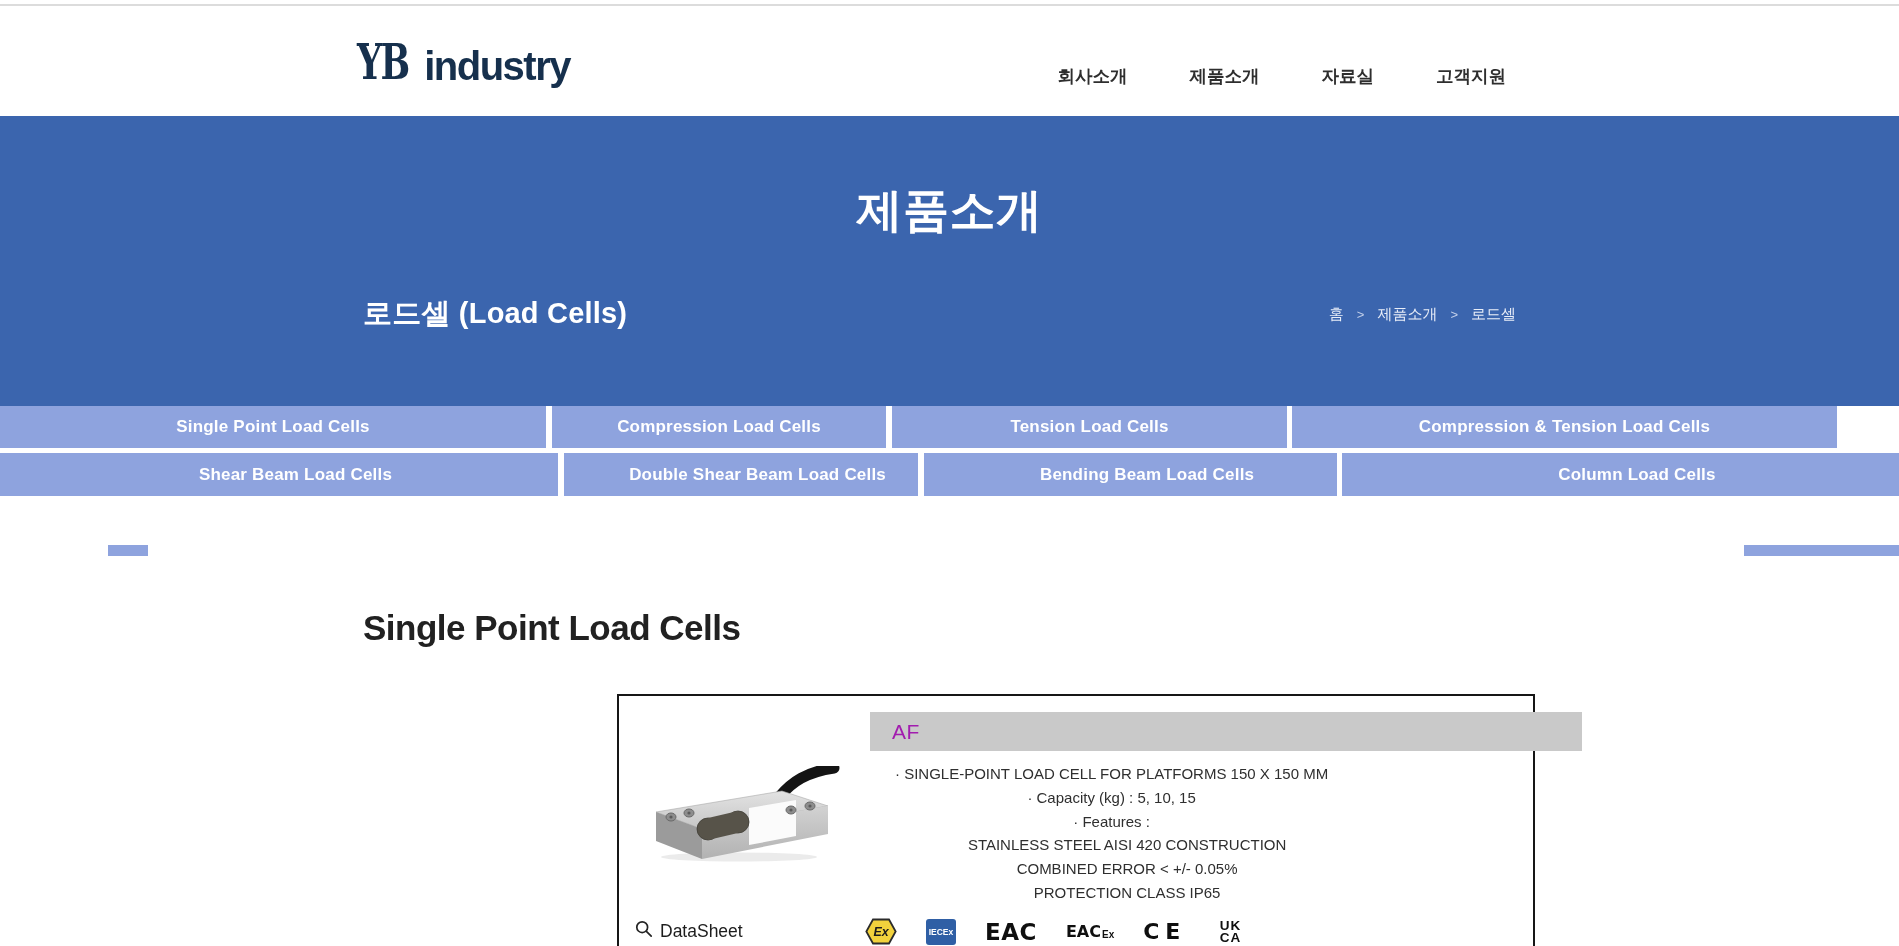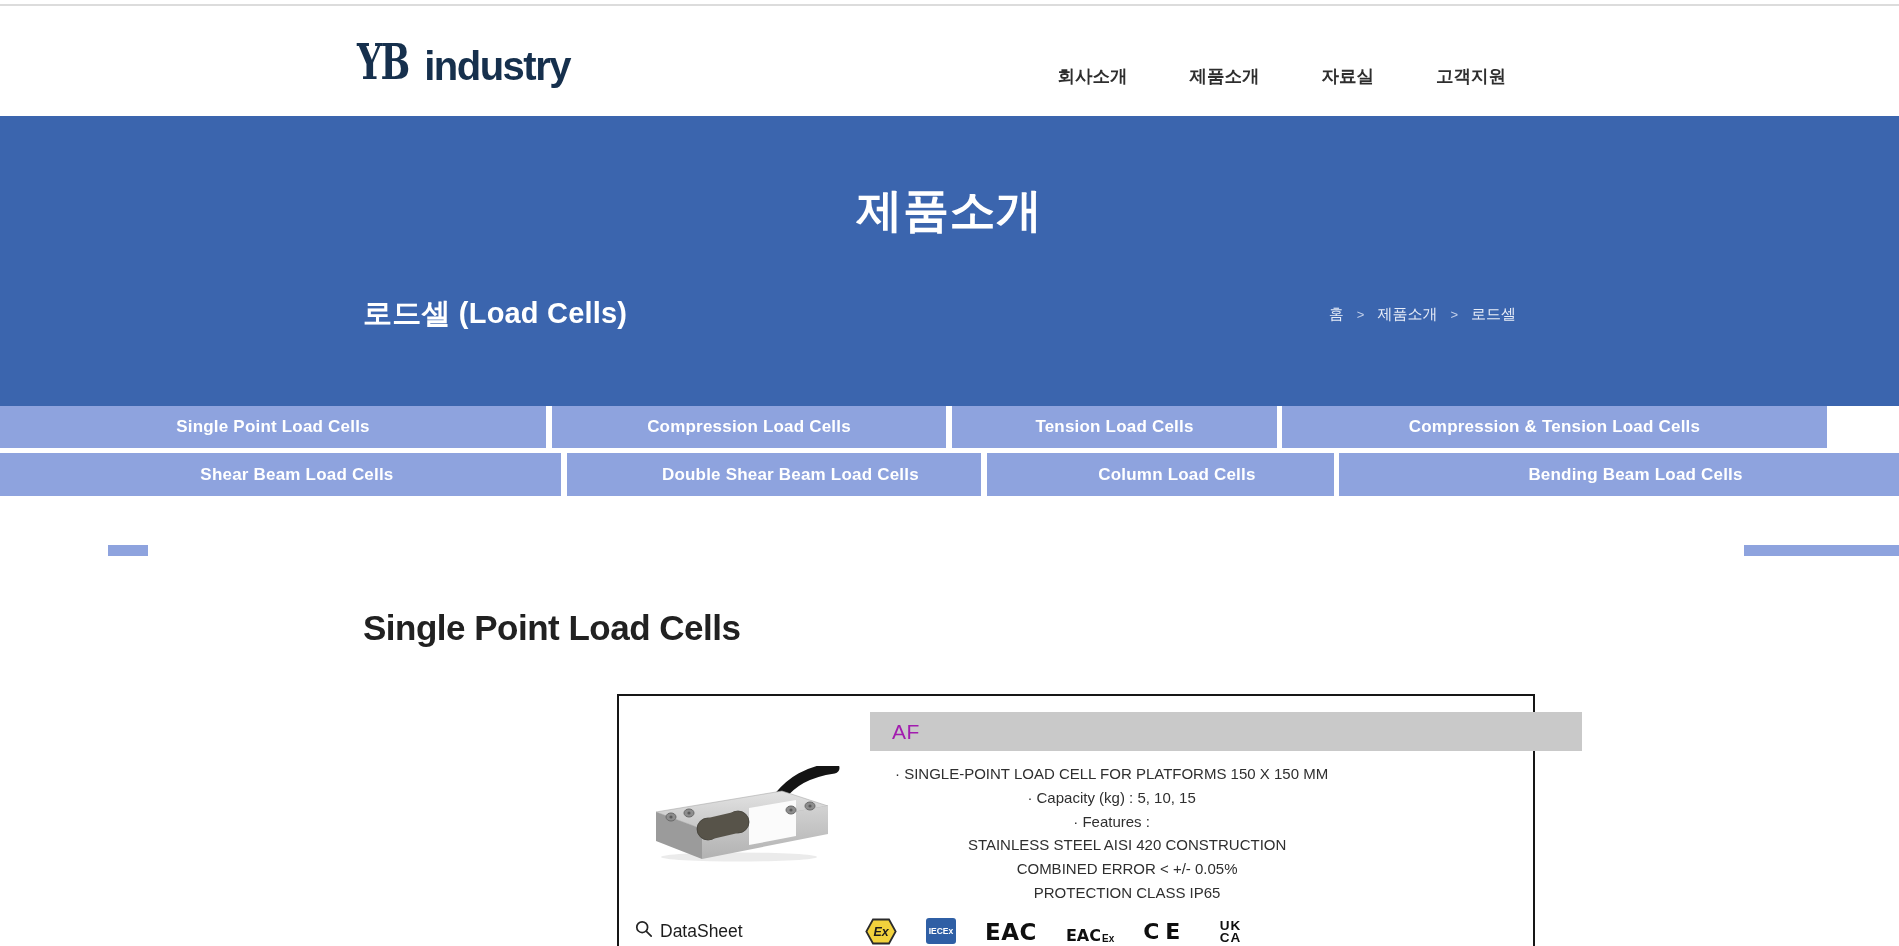--- a/index.html
+++ b/index.html
@@ -33,39 +33,39 @@
   .category-grid{position:absolute;top:406px;left:0;width:1899px;}
   .cat-row{display:flex;}
   .cat-row:nth-child(1){margin-bottom:5px;}
   .cat-row:nth-child(2){margin-bottom:4px;}
   .cat-row:nth-child(1) .cat-cell{height:42px;}
   .cat-row:nth-child(2) .cat-cell{height:43px;padding-left:33px;}
   .cat-row:nth-child(3) .cat-cell{height:45px;}
   .cat-cell{background:#8ea3de;color:#ffffff;display:flex;align-items:center;justify-content:center;
     font-size:17px;font-weight:600;letter-spacing:0.2px;cursor:pointer;}
   .cat-cell:nth-child(1){width:546px;margin-right:6px;}
-  .cat-cell:nth-child(2){width:394px;margin-right:6px;text-align:center;}
-  .cat-cell:nth-child(3){width:325px;margin-right:5px;}
+  .cat-cell:nth-child(2){width:334px;margin-right:6px;text-align:center;}
+  .cat-cell:nth-child(3){width:395px;margin-right:5px;}
   .cat-cell:nth-child(4){width:545px;}
   .cat-cell.empty{cursor:default;}
   .frag{position:absolute;background:#8ea3de;height:11px;top:545px;}
   .frag-left{left:108px;width:40px;}
   .frag-right{left:1744px;width:155px;}
 
   
   .section-heading{position:absolute;left:363px;top:608px;margin:0;font-size:35px;font-weight:800;color:#212121;letter-spacing:-0.5px;}
   .product-card{position:absolute;left:617px;top:694px;width:914px;height:330px;background:#ffffff;border:2px solid #161616;}
   .product-image{position:absolute;left:15px;top:70px;width:206px;height:98px;}
   .product-title-bar{position:absolute;left:251px;top:16px;width:712px;height:39px;background:#c9c9c9;display:flex;align-items:center;padding-left:22px;box-sizing:border-box;font-size:21px;color:#a21caf;letter-spacing:0.5px;}
   .spec-list{position:absolute;left:276px;top:66px;}
   .spec-line{font-size:15px;color:#2f2f2f;line-height:23.8px;white-space:pre;text-align:center;}
   .spec-line.indent{padding-left:31px;}
   .datasheet{position:absolute;left:16px;top:224px;display:flex;align-items:flex-end;gap:7px;cursor:pointer;}
   .ds-label{font-size:17.5px;color:#1d1d1d;}
-  .cert-row{position:absolute;left:246px;top:222px;display:flex;gap:29px;}
+  .cert-row{position:absolute;left:246px;top:222px;display:flex;align-items:center;gap:29px;}
   .cert{display:flex;align-items:center;justify-content:center;min-width:30px;}
   .cert-iecex{width:30px;height:26px;background:#2f5fa5;border-radius:3px;color:#ffffff;font-size:8.5px;font-weight:bold;}
   .cert-eac{font-family:"DejaVu Sans", sans-serif;font-size:23px;font-weight:800;color:#0f0f0f;letter-spacing:0.5px;}
   .cert-eacex{align-items:flex-end;color:#0f0f0f;}
   .cert-eacex .eac-main{font-family:"DejaVu Sans", sans-serif;font-size:16px;font-weight:800;}
   .cert-eacex .eac-sub{font-size:10px;font-weight:700;margin-left:1px;margin-bottom:1px;}
   .cert-ce{font-family:"DejaVu Sans", sans-serif;font-size:22px;font-weight:600;letter-spacing:6px;color:#0f0f0f;}
   .cert-ukca{flex-direction:column;font-size:13.5px;font-weight:800;line-height:11.5px;letter-spacing:1px;color:#0f0f0f;}
 </style>
 </head>
@@ -103,22 +103,22 @@
 <section class="category-grid">
     <div class="cat-row">
       <div class="cat-cell">Single Point Load Cells</div>
       <div class="cat-cell">Compression Load Cells</div>
       <div class="cat-cell">Tension Load Cells</div>
       <div class="cat-cell">Compression &amp; Tension Load Cells</div>
     </div>
     <div class="cat-row">
       <div class="cat-cell">Shear Beam Load Cells</div>
       <div class="cat-cell">Double Shear Beam Load Cells</div>
+      <div class="cat-cell">Bending Beam Load Cells</div>
       <div class="cat-cell">Column Load Cells</div>
-      <div class="cat-cell">Bending Beam Load Cells</div>
     </div>
   </section>
 <div class="frag frag-left"></div>
 <div class="frag frag-right"></div>
 
 <main>
   <h2 class="section-heading">Single Point Load Cells</h2>
 
   <div class="product-card">
     <div class="product-image">

